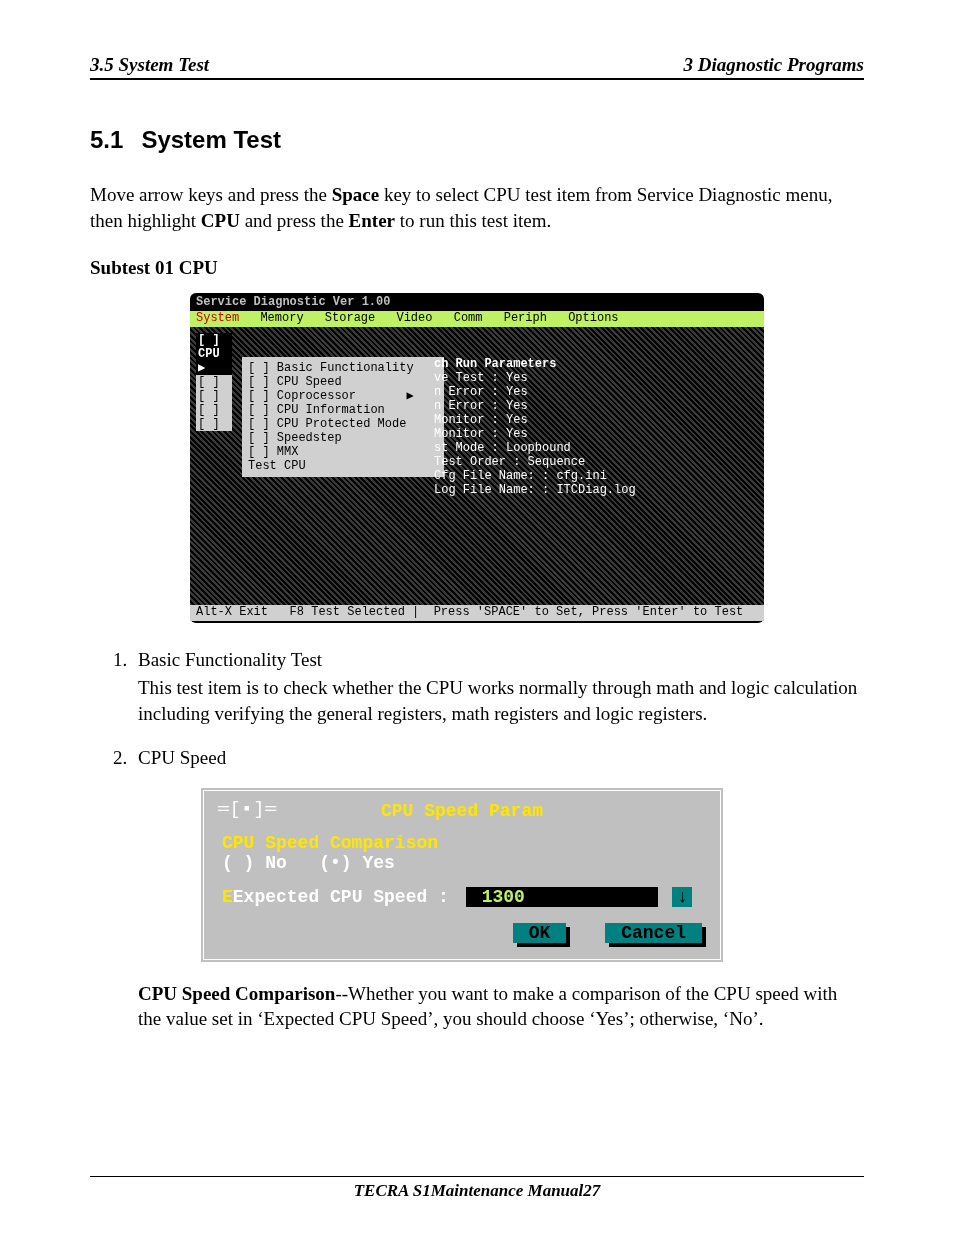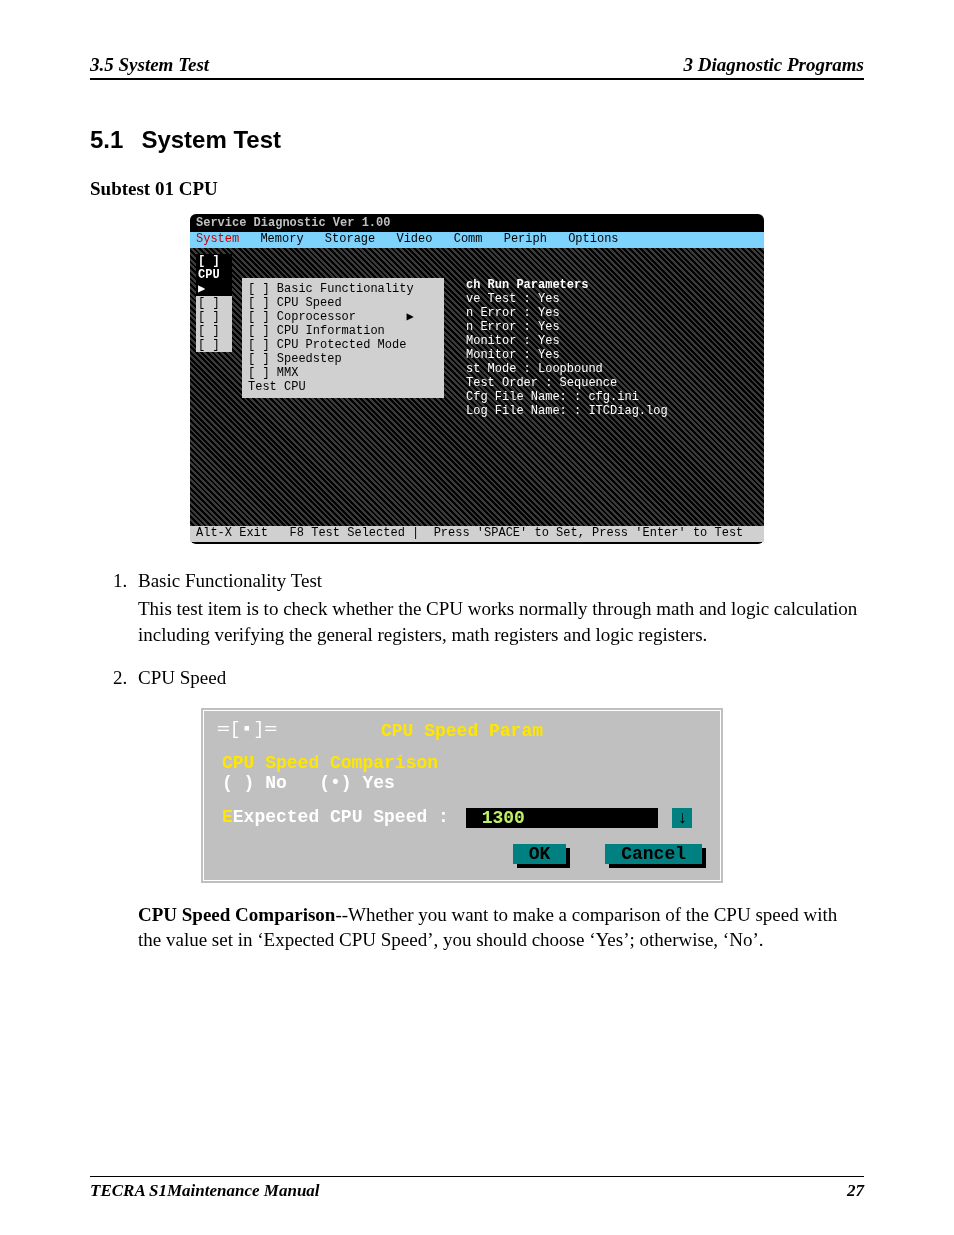--- a/index.html
+++ b/index.html
@@ -50,21 +50,21 @@
     background: #000;
     color: #bfbfbf;
     font-family: "Courier New", monospace;
     font-size: 12px;
     line-height: 14px;
     padding-bottom: 2px;
     border-radius: 6px;
   }
   .bios .topline { padding: 2px 6px; font-weight: bold; }
   .bios .menubar {
-    background: #7dd3fc;
+    background: #bef264;
     color: #000;
     padding: 0 6px 2px 6px;
   }
   .bios .menubar span { margin-right: 14px; }
   .bios .menubar .sel { color: #c00; }
   .bios .body {
     position: relative;
     height: 278px;
     background: repeating-linear-gradient(
       45deg, #3a3a3a 0 2px, #000 2px 4px
@@ -87,21 +87,20 @@
     position: absolute; left: 52px; top: 30px;
     width: 190px;
     background: #d0d0d0; color:#000;
     padding: 4px 6px;
   }
   .bios .cpumenu .row { white-space: pre; }
   .bios .params {
     position: absolute; left: 244px; top: 30px;
     width: 280px;
     color:#fff;
-    margin-left:32px;
   }
   .bios .params .ttl { font-weight: bold; }
   .bios .params .row { white-space: pre; }
   .bios .statusbar {
     background:#d0d0d0; color:#000;
     padding: 0 6px 2px 6px;
     white-space: pre;
   }
   
   ol.items {
@@ -146,39 +145,42 @@
     margin-left: 4px; font-weight:bold;
   }
   .dlg .btnrow { text-align: right; margin-top: 16px; }
   .dlg .btn {
     display:inline-block; background:#008080; color:#000;
     padding: 0 16px; font-weight: bold;
     box-shadow: 4px 4px 0 #000; margin-left: 28px;
   }
   .footer {
     position: absolute; bottom: 34px; left: 90px; right: 90px;
-    display:flex; justify-content: space-between;
+    display:flex; justify-content: center;
     font-style: italic; font-weight: bold; font-size: 17px;
     border-top: 1.5px solid #000; padding-top: 4px;
   }
 </style>
 </head>
 <body>
 
 <div class="page">
 
   <div class="header">
     <span>3.5 System Test</span>
     <span>3  Diagnostic Programs</span>
   </div>
 
   <div class="section-title">
     <span class="num">5.1</span><span>System Test</span>
   </div>
 
+  <p class="body-text">
+    <span>Move arrow keys and press the </span><b>Space</b><span> key to select CPU test item from Service Diagnostic menu, then highlight </span><b>CPU</b><span> and press the </span><b>Enter</b><span> to run this test item.</span>
+  </p>
 
   <div class="subtest-heading">Subtest 01 CPU</div>
 
   <div class="bios">
     <div class="topline">Service Diagnostic Ver 1.00</div>
     <div class="menubar">
       <span class="sel">System</span>
       <span>Memory</span>
       <span>Storage</span>
       <span>Video</span>

